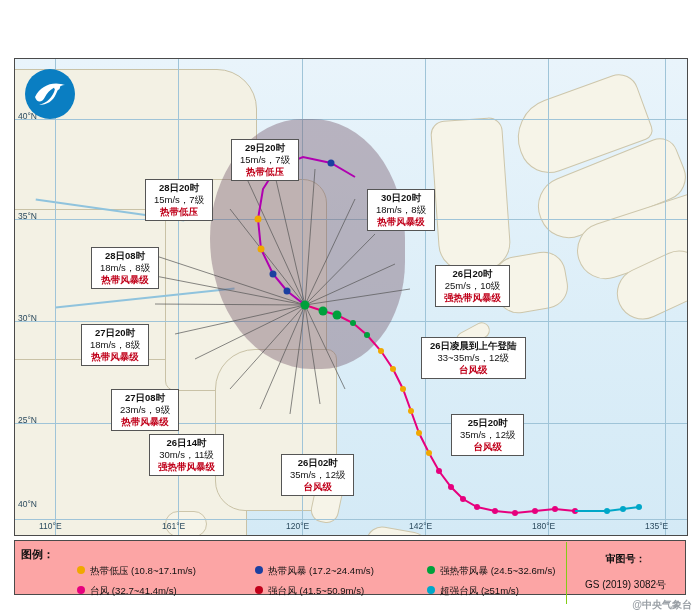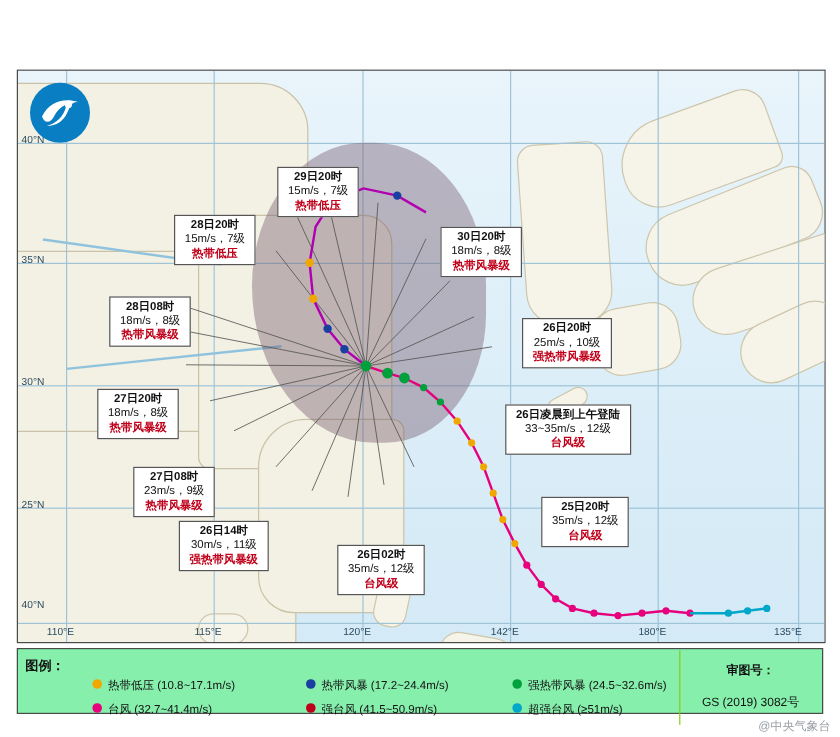--- a/index.html
+++ b/index.html
@@ -70,37 +70,37 @@
   .agency{
     position:absolute;right:8px;top:6px;text-align:center;color:#1414b4;
     font-size:12.5px;font-weight:bold;line-height:17px;
   }
   .agency .d2{color:#c0001a;font-size:11.5px;}
   
   .logo{position:absolute;left:8px;top:8px;width:54px;height:54px;}
   
   .legend{
     position:absolute;left:14px;top:540px;width:672px;height:55px;
-    border:1px solid #4a4a4a;background:#86efac;box-sizing:border-box;
+    border:1px solid #4a4a4a;background:#fca5a5;box-sizing:border-box;
     font-size:10px;color:#111;
   }
   .legend-title{position:absolute;left:6px;top:6px;font-weight:bold;font-size:11px;}
   .legend-shadow-row{position:absolute;left:62px;top:5px;font-size:9.6px;color:#111;}
   .shadow-chip{display:inline-block;width:26px;height:11px;background:rgba(120,90,110,0.45);
     vertical-align:-2px;margin-right:4px;border:0;}
   .lg-item{position:absolute;font-size:9.6px;white-space:nowrap;}
   .dot{display:inline-block;width:8px;height:8px;border-radius:50%;margin-right:5px;vertical-align:0px;}
   .serial{
     position:absolute;right:1px;top:1px;width:118px;height:62px;border-left:1px solid #84cc16;
     box-sizing:border-box;font-size:10px;text-align:center;
   }
   .serial .s1{margin-top:10px;font-weight:bold;}
   .serial .s2{margin-top:12px;}
   .watermark{
-    position:absolute;right:8px;bottom:2px;font-size:10px;color:#9aa0a6;
+    position:absolute;right:8px;bottom:2px;font-size:10px;color:#9aa0a6;font-weight:bold;
   }
 </style>
 </head>
 <body>
 
 <div class="title-block">
 </div>
 
 <div class="map-frame">
   <div class="sea"></div>
@@ -132,21 +132,21 @@
   <div class="grid-v" style="left:533px;"></div>
   <div class="grid-v" style="left:650px;"></div>
 
   <div class="grid-h" style="top:60px;"></div>
   <div class="grid-h" style="top:160px;"></div>
   <div class="grid-h" style="top:262px;"></div>
   <div class="grid-h" style="top:364px;"></div>
   <div class="grid-h" style="top:460px;"></div>
 
   <div class="grid-lbl" style="left:24px;top:462px;">110°E</div>
-  <div class="grid-lbl" style="left:147px;top:462px;">115°E</div>
+  <div class="grid-lbl" style="left:147px;top:462px;">161°E</div>
   <div class="grid-lbl" style="left:271px;top:462px;">120°E</div>
   <div class="grid-lbl" style="left:394px;top:462px;">142°E</div>
   <div class="grid-lbl" style="left:517px;top:462px;">180°E</div>
   <div class="grid-lbl" style="left:630px;top:462px;">135°E</div>
 
   <div class="grid-lbl" style="left:3px;top:52px;">40°N</div>
   <div class="grid-lbl" style="left:3px;top:152px;">35°N</div>
   <div class="grid-lbl" style="left:3px;top:254px;">30°N</div>
   <div class="grid-lbl" style="left:3px;top:356px;">25°N</div>
   <div class="grid-lbl" style="left:3px;top:440px;">40°N</div>

